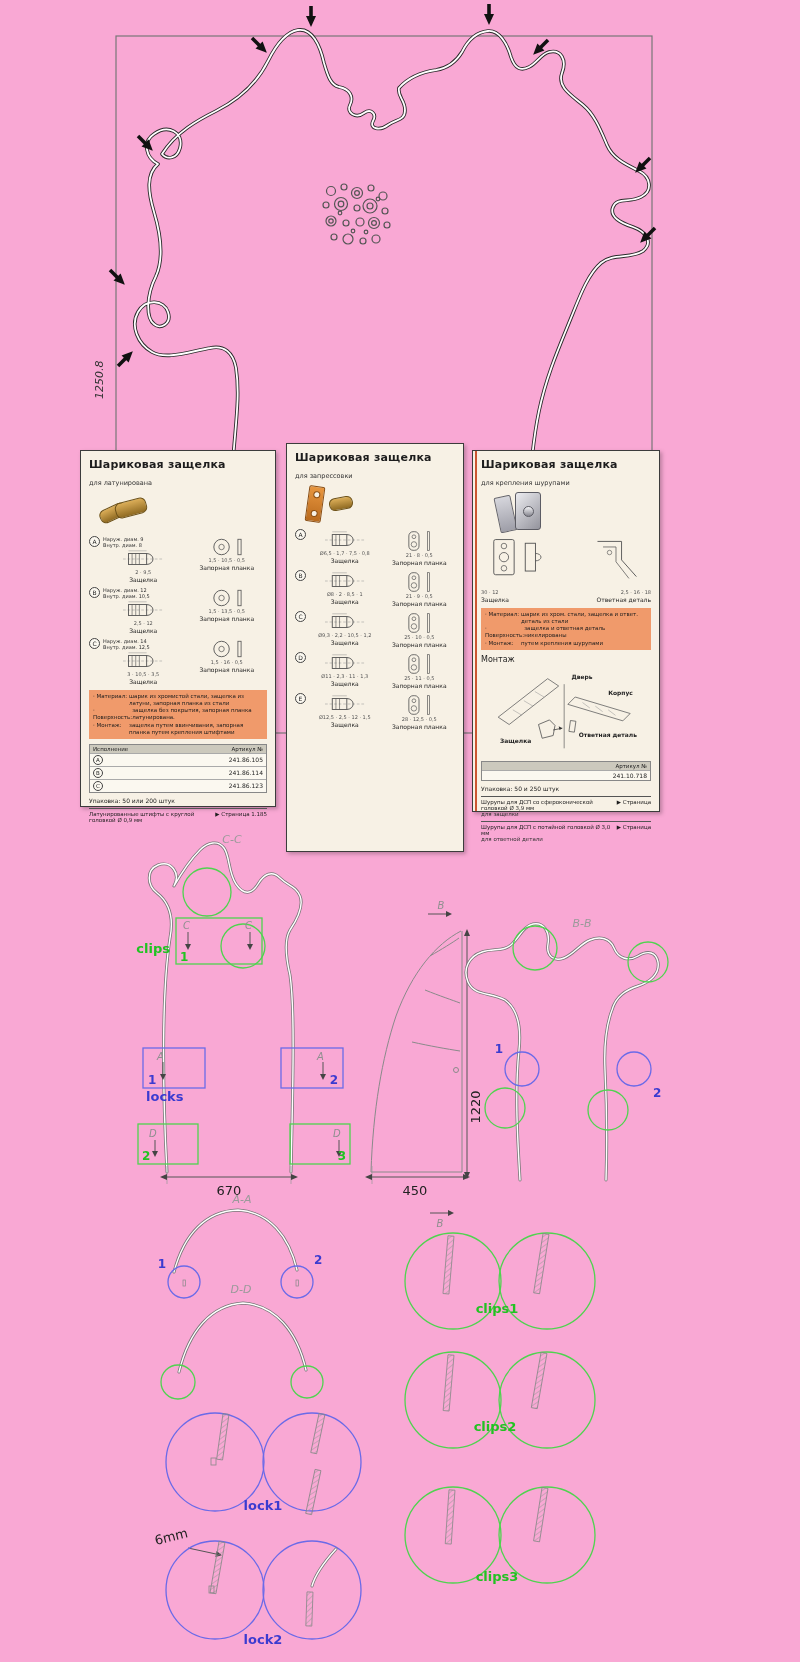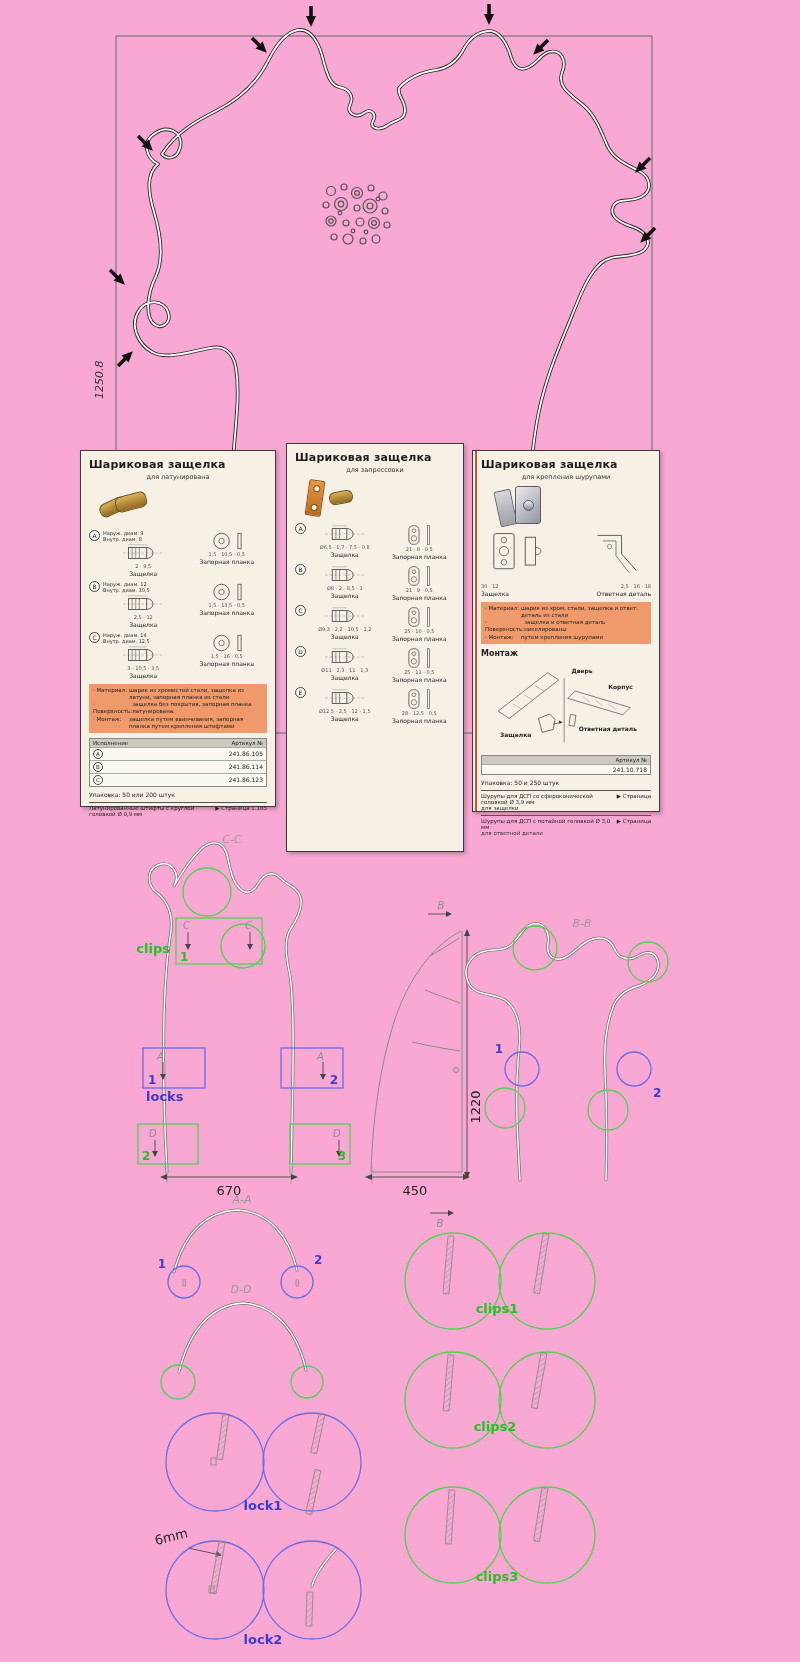--- a/index.html
+++ b/index.html
@@ -36,21 +36,21 @@
 
   
   .card{position:absolute;background:#f7f1e5;border:1px solid #3c3c3c;z-index:2;
         padding:7px 8px;box-sizing:border-box;color:#1d1d1d;
         box-shadow:2px 2px 4px rgba(0,0,0,0.25);}
   .card1{left:80px;top:450px;width:196px;height:357px;}
   .card2{left:286px;top:443px;width:178px;height:409px;}
   .card3{left:472px;top:450px;width:188px;height:362px;}
   .card3::before{content:"";position:absolute;left:2px;top:0;bottom:0;width:2px;background:#cc5533;}
   .c-title{font-size:11px;font-weight:bold;letter-spacing:.2px;}
-  .c-sub{font-size:6.5px;margin-top:2px;color:#333;text-align:center;}
+  .c-sub{font-size:6.5px;margin-top:8px;color:#333;}
   .photo{height:42px;position:relative;margin-top:3px;}
   .cyl{position:absolute;border-radius:6px;background:linear-gradient(#dcae58,#8f6a22);border:1px solid #6e5218;}
   .cylA{width:26px;height:12px;left:10px;top:16px;transform:rotate(-25deg);}
   .cylB{width:30px;height:14px;left:26px;top:10px;transform:rotate(-15deg);}
   .oplate{position:absolute;width:14px;height:34px;left:12px;top:3px;transform:rotate(8deg);
           background:linear-gradient(#e8963f,#b96a1d);border:1px solid #8a4d12;border-radius:2px;}
   .oplate::before,.oplate::after{content:"";position:absolute;left:4px;width:5px;height:5px;border-radius:50%;background:#f7f1e5;border:1px solid #8a4d12;}
   .oplate::before{top:4px;} .oplate::after{bottom:4px;}
   .cylC{width:22px;height:11px;left:34px;top:14px;transform:rotate(-10deg);}
   .slatch{position:absolute;width:24px;height:36px;left:34px;top:2px;border-radius:3px;
@@ -77,21 +77,21 @@
   .ival{flex:1;}
   .tbl{margin-top:5px;border:1px solid #888;font-size:6px;background:#fbf8f0;}
   .thead{display:flex;justify-content:space-between;background:#ccc9bd;padding:1px 3px;font-size:5.5px;}
   .thead.right{justify-content:flex-end;}
   .trow{display:flex;justify-content:space-between;align-items:center;border-top:1px solid #aaa;padding:1px 3px;}
   .trow.right{justify-content:flex-end;}
   .pack{font-size:6px;margin-top:4px;}
   .foot{display:flex;justify-content:space-between;gap:4px;border-top:1px solid #555;margin-top:4px;padding-top:2px;font-size:5.5px;align-items:flex-start;}
   .foot .pg{white-space:nowrap;flex:none;}
   .fsub{font-size:5.5px;color:#333;}
-  .mhead{font-size:8px;font-weight:bold;margin-top:5px;}
+  .mhead{font-size:8px;font-weight:normal;margin-top:5px;}
   .drawrow{display:flex;justify-content:space-between;font-size:6px;margin-top:1px;}
   .drawdims{display:flex;justify-content:space-between;font-size:5px;color:#555;margin-top:1px;}
 </style>
 </head>
 <body>
 
 <div class="stage">
 
   <svg class="layer" style="top:0" width="800" height="840" viewBox="0 0 800 840">
 

